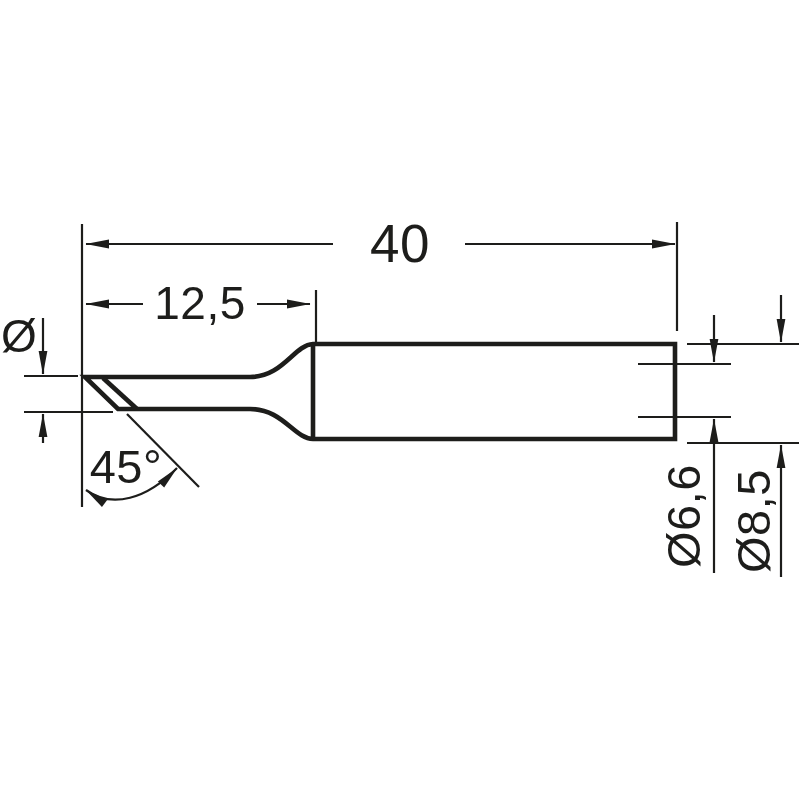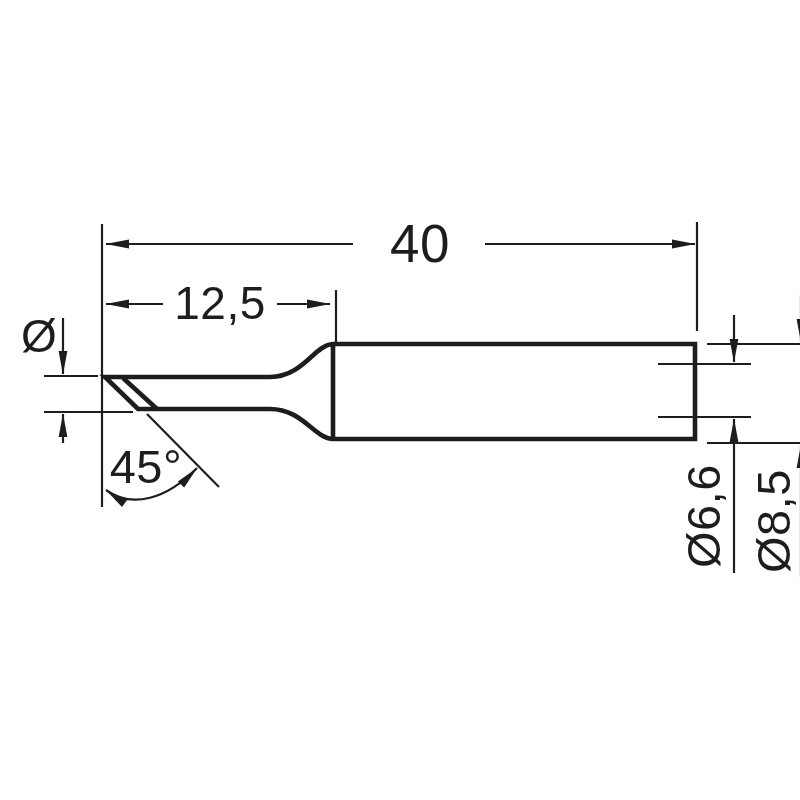--- a/index.html
+++ b/index.html
@@ -8,21 +8,20 @@
     background: var(--paper, #ffffff);
     width: 800px;
     height: 800px;
     overflow: hidden;
   }
   .drawing-stage {
     width: 680px;
     height: 800px;
     position: relative;
     background: var(--paper, #ffffff);
-    padding-left: 20px;
   }
   svg {
     display: block;
     font-family: "Liberation Sans", sans-serif;
   }
   .outline {
     stroke: var(--ink, #1d1d1b);
     stroke-width: 4.6;
     fill: none;
     stroke-linejoin: miter;

